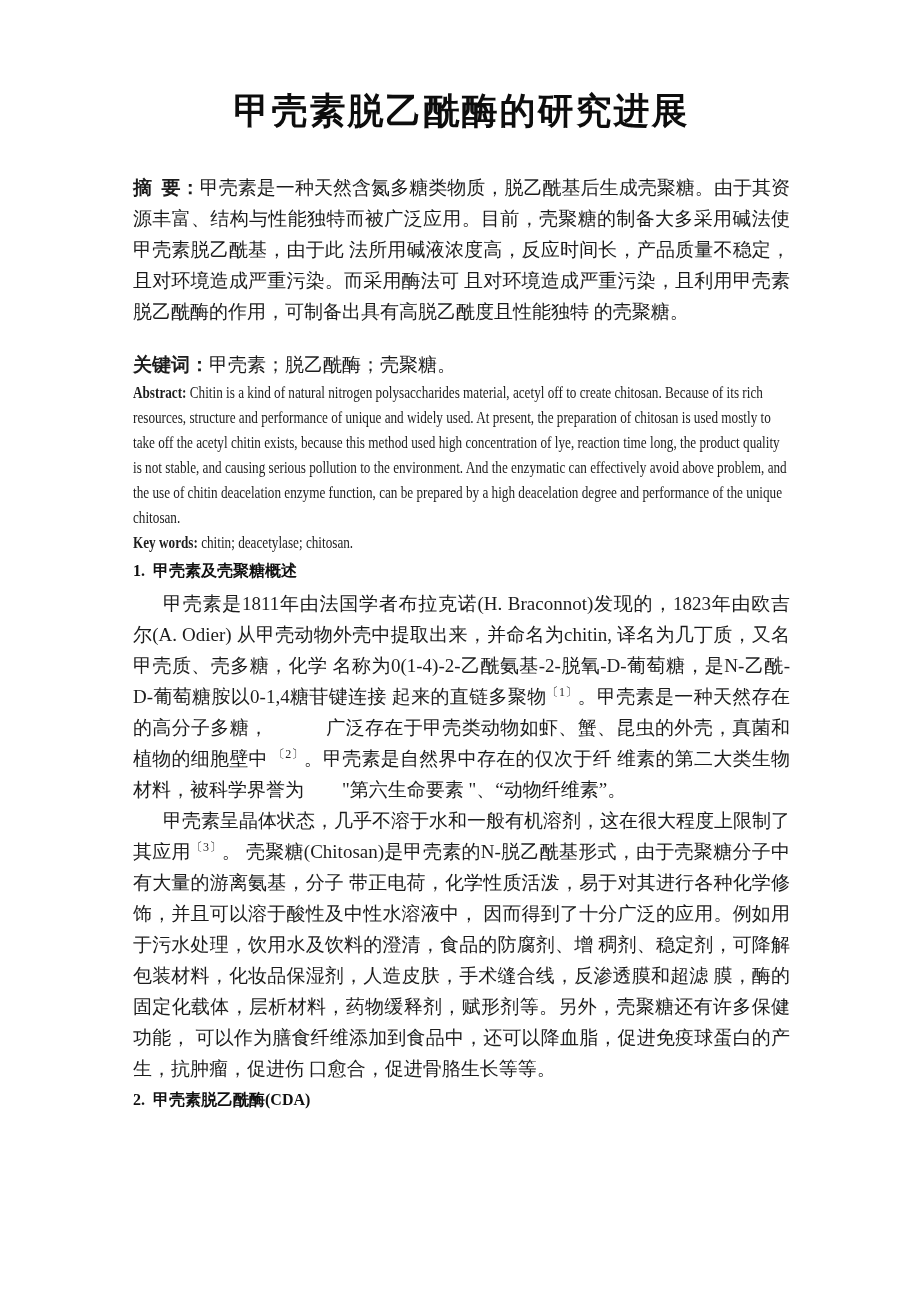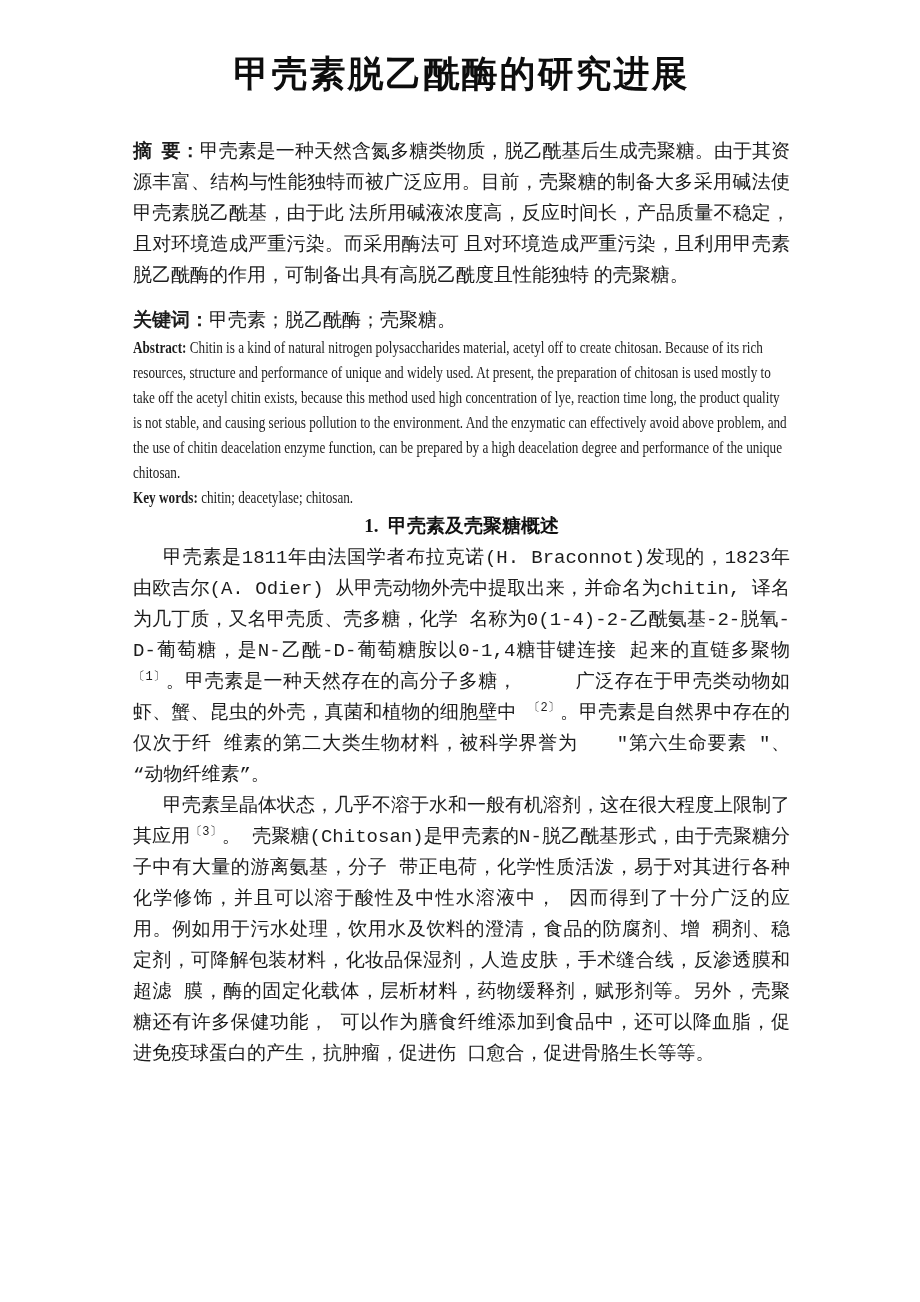--- a/index.html
+++ b/index.html
@@ -11,68 +11,67 @@
   * { box-sizing: border-box; }
 
   .page {
     position: relative;
     width: 920px;
     height: 1112px;
     margin: 0 auto;
     background: #ffffff;
     color: #1c1c1c;
     font-family: "Liberation Serif", "DejaVu Serif", serif;
-    padding: 49px 130px 0 133px;
+    padding: 86px 130px 0 133px;
     overflow: hidden;
   }
 
   .doc-title {
     font-size: 36px;
     font-weight: 700;
     line-height: 50px;
     letter-spacing: 2px;
     text-align: center;
     color: #0d0d0d;
     margin: 0 0 36px 0;
   }
 
   
   .p-cn {
     font-size: 19px;
     line-height: 31px;
     text-align: justify;
     margin: 0;
   }
-  .indent-first { text-indent: 30px; font-family: Liberation Mono, monospace; }
-  .mt-kw  { margin-top: 14px; }
+  .indent-first { text-indent: 30px; }
+  .mt-kw  { margin-top: 22px; }
   .mt-sm  { margin-top: 5px; }
   .mt-h1  { margin-top: 8px; }
   .mt-p1  { margin-top: 2px; }
   .mt-h2  { margin-top: 4px; }
 
   
   .p-en {
     font-size: 17px;
     line-height: 25px;
     text-align: left;
     margin: 0;
     width: 845px;
     transform: scaleX(0.776);
     transform-origin: 0 0;
   }
 
   .lbl { font-weight: 700; }
 
   .sec-heading {
-    font-size: 19px;
+    font-size: 16px;
     line-height: 31px;
     font-weight: 700;
     color: #111111;
     margin: 0;
-    text-align: center;
   }
 
   sup.ref {
     font-size: 12px;
     line-height: 0;
     vertical-align: 7px;
     letter-spacing: 0;
   }
 </style>
 </head>
@@ -89,15 +88,16 @@
   <p class="p-en mt-sm"><b class="lbl">Abstract:</b><span> Chitin is a kind of natural nitrogen polysaccharides material, acetyl off to create chitosan. Because of its rich resources, structure and performance of unique and widely used. At present, the preparation of chitosan is used mostly to take off the acetyl chitin exists, because this method used high concentration of lye, reaction time long, the product quality is not stable, and causing serious pollution to the environment. And the enzymatic can effectively avoid above problem, and the use of chitin deacelation enzyme function, can be prepared by a high deacelation degree and performance of the unique chitosan.</span></p>
 
   <p class="p-en"><b class="lbl">Key words:</b><span> chitin; deacetylase; chitosan.</span></p>
 
   <h2 class="sec-heading mt-h1">1. 甲壳素及壳聚糖概述</h2>
 
   <p class="p-cn indent-first mt-p1">甲壳素是1811年由法国学者布拉克诺(H. Braconnot)发现的，1823年由欧吉尔(A. Odier) 从甲壳动物外壳中提取出来，并命名为chitin, 译名为几丁质，又名甲壳质、壳多糖，化学 名称为0(1-4)-2-乙酰氨基-2-脱氧-D-葡萄糖，是N-乙酰-D-葡萄糖胺以0-1,4糖苷键连接 起来的直链多聚物<sup class="ref">〔1〕</sup>。甲壳素是一种天然存在的高分子多糖，　　　广泛存在于甲壳类动物如虾、蟹、昆虫的外壳，真菌和植物的细胞壁中 <sup class="ref">〔2〕</sup>。甲壳素是自然界中存在的仅次于纤 维素的第二大类生物材料，被科学界誉为　　"第六生命要素 "、“动物纤维素”。</p>
 
   <p class="p-cn indent-first">甲壳素呈晶体状态，几乎不溶于水和一般有机溶剂，这在很大程度上限制了其应用<sup class="ref">〔3〕</sup>。 壳聚糖(Chitosan)是甲壳素的N-脱乙酰基形式，由于壳聚糖分子中有大量的游离氨基，分子 带正电荷，化学性质活泼，易于对其进行各种化学修饰，并且可以溶于酸性及中性水溶液中， 因而得到了十分广泛的应用。例如用于污水处理，饮用水及饮料的澄清，食品的防腐剂、增 稠剂、稳定剂，可降解包装材料，化妆品保湿剂，人造皮肤，手术缝合线，反渗透膜和超滤 膜，酶的固定化载体，层析材料，药物缓释剂，赋形剂等。另外，壳聚糖还有许多保健功能， 可以作为膳食纤维添加到食品中，还可以降血脂，促进免疫球蛋白的产生，抗肿瘤，促进伤 口愈合，促进骨胳生长等等。</p>
 
+  <h2 class="sec-heading mt-h2">2. 甲壳素脱乙酰酶(CDA)</h2>
 
 
 </div>
 
 </body></html>

